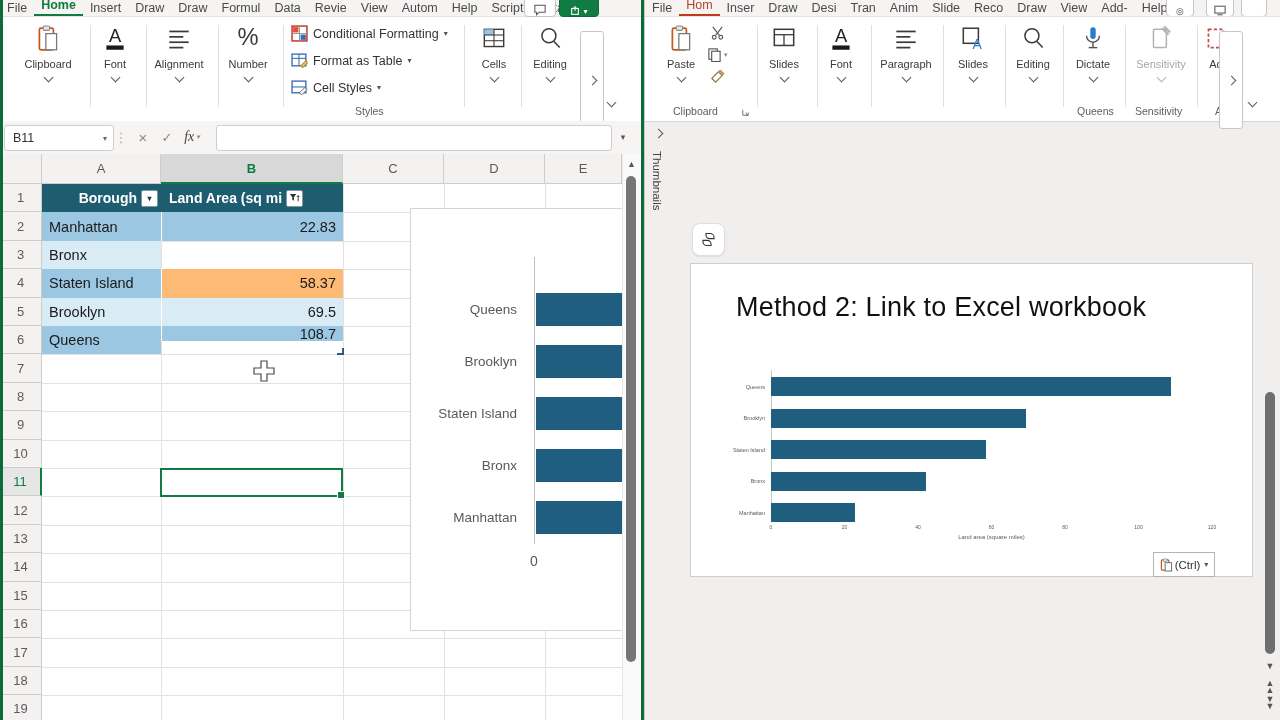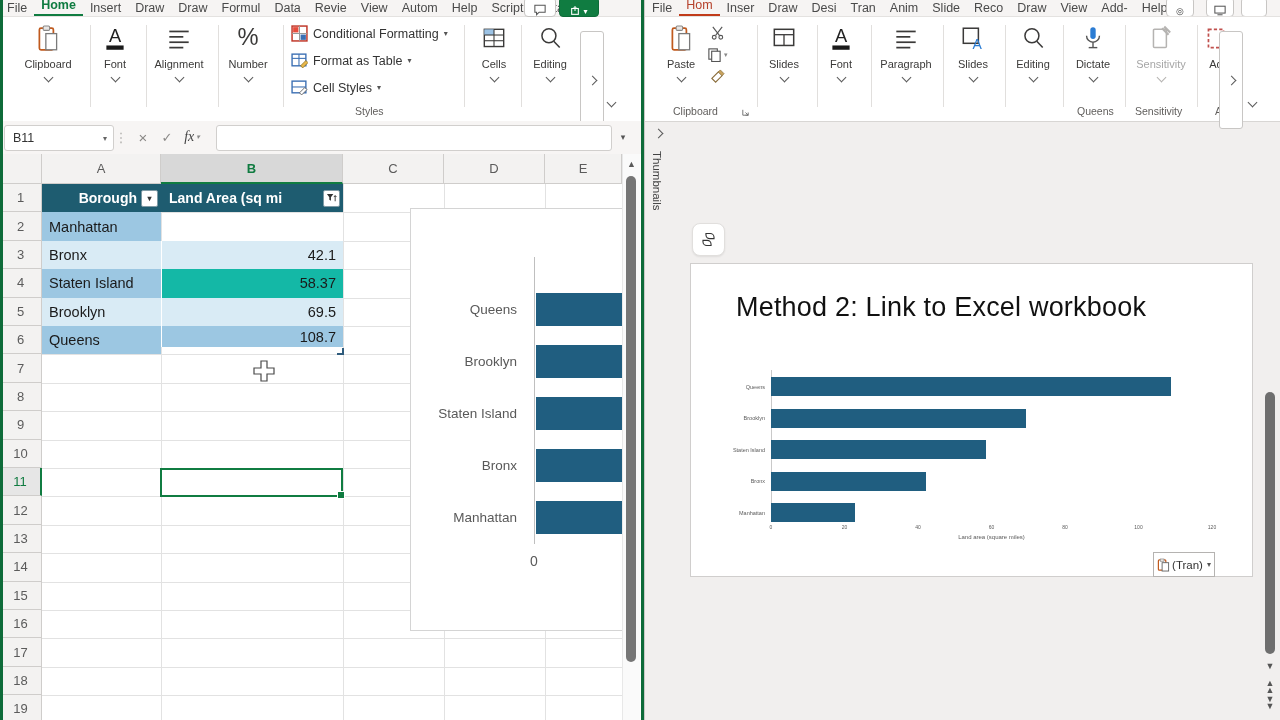--- a/index.html
+++ b/index.html
@@ -37,21 +37,21 @@
   .fico{position:absolute;top:4px;height:24px;display:flex;align-items:center;justify-content:center;
         color:#8a8886;font-size:13px;}
   
   #xl-grid{position:absolute;left:0;top:154px;width:645px;height:566px;background:#fff;overflow:hidden;}
   .colhead,.rowhead{position:absolute;background:#f3f2f1;color:#5b5b5b;font-size:13px;
         display:flex;align-items:center;justify-content:center;box-sizing:border-box;
         border-right:1px solid #cfcdcb;border-bottom:1px solid #cfcdcb;}
   .colhead.sel{background:#d8d8d8;color:#0f7b40;font-weight:bold;border-bottom:2px solid #107c41;}
   .rowhead.sel{background:#e6e6e6;color:#0f7b40;border-right:2px solid #107c41;}
   .gline{position:absolute;background:#e2e2e2;}
-  .tcell{position:absolute;box-sizing:border-box;font-size:14.5px;display:flex;align-items:center;justify-content:space-between;}
+  .tcell{position:absolute;box-sizing:border-box;font-size:14.5px;display:flex;align-items:center;}
   .thead{background:#1e5c70;color:#fff;font-weight:bold;font-size:14px;}
   .fbtn{width:15px;height:15px;background:#fff;border:1px solid #7f9aa5;border-radius:2px;
         display:flex;align-items:center;justify-content:center;flex:none;}
   #xl-select{position:absolute;border:2px solid #107c41;box-sizing:border-box;z-index:6;}
   #xl-select .handle{position:absolute;right:-4px;bottom:-4px;width:6px;height:6px;background:#107c41;border:1px solid #fff;}
   #xl-chartbox{position:absolute;background:#fff;border:1px solid #d4d4d4;overflow:hidden;z-index:5;}
   .pv-label{position:absolute;font-size:13.5px;color:#595959;text-align:right;}
   .pv-bar{position:absolute;background:#205e80;}
   
   .sb-track{position:absolute;background:#fafafa;border-left:1px solid #e8e8e8;z-index:8;}
@@ -318,28 +318,28 @@
       <div class="tcell thead" style="left: 161px; top: 30px; width: 182px; height: 28.4px; z-index: 2; padding: 0px 3px 0px 8px; box-sizing: border-box; gap: 4px;">
         <span>Land Area (sq mi</span>
         <span class="fbtn">
           <svg width="11" height="11" viewBox="0 0 12 12">
             <path d="M1 1 h7 l-2.6 3.5 v4 l-1.8 -1.2 v-2.8 z" fill="#333"></path>
             <path d="M10 9 V3 M8.6 4.4 L10 2.8 L11.4 4.4" stroke="#333" stroke-width="1" fill="none"></path>
           </svg>
         </span>
       </div>
       <div class="tcell" style="left: 42px; top: 58.4px; width: 119px; height: 28.4px; background: rgb(156, 199, 226); padding-left: 7px; z-index: 2; color: rgb(26, 26, 26);">Manhattan</div>
+      <div class="tcell" style="left: 161px; top: 58.4px; width: 182px; height: 28.4px; background: rgb(156, 199, 226); justify-content: flex-end; padding-right: 7px; z-index: 2; border-left: 1px solid rgb(255, 255, 255); color: rgb(26, 26, 26);">22.83</div>
       <div class="tcell" style="left: 42px; top: 86.8px; width: 119px; height: 28.4px; background: rgb(217, 235, 245); padding-left: 7px; z-index: 2; color: rgb(26, 26, 26);">Bronx</div>
-      <div class="tcell" style="left: 161px; top: 86.8px; width: 182px; height: 28.4px; background: rgb(217, 235, 245); justify-content: flex-end; padding-right: 7px; z-index: 2; border-left: 1px solid rgb(255, 255, 255); color: rgb(26, 26, 26);">42.1</div>
       <div class="tcell" style="left: 42px; top: 115.2px; width: 119px; height: 28.4px; background: rgb(156, 199, 226); padding-left: 7px; z-index: 2; color: rgb(26, 26, 26);">Staten Island</div>
-      <div class="tcell" style="left: 161px; top: 115.2px; width: 182px; height: 28.4px; background: #14b8a6; justify-content: flex-end; padding-right: 7px; z-index: 2; border-left: 1px solid rgb(255, 255, 255); color: rgb(26, 26, 26);">58.37</div>
+      <div class="tcell" style="left: 161px; top: 115.2px; width: 182px; height: 28.4px; background: #fdba74; justify-content: flex-end; padding-right: 7px; z-index: 2; border-left: 1px solid rgb(255, 255, 255); color: rgb(26, 26, 26);">58.37</div>
       <div class="tcell" style="left: 42px; top: 143.6px; width: 119px; height: 28.4px; background: rgb(217, 235, 245); padding-left: 7px; z-index: 2; color: rgb(26, 26, 26);">Brooklyn</div>
       <div class="tcell" style="left: 161px; top: 143.6px; width: 182px; height: 29px; background: rgb(217, 235, 245); justify-content: flex-end; padding-right: 7px; z-index: 2; border-left: 1px solid rgb(255, 255, 255); color: rgb(26, 26, 26);">69.5</div>
       <div class="tcell" style="left: 42px; top: 172px; width: 119px; height: 28.4px; background: rgb(156, 199, 226); padding-left: 7px; z-index: 2; color: rgb(26, 26, 26);">Queens</div>
-      <div class="tcell" style="left: 161px; top: 172px; width: 182px; height: 21px; background: rgb(156, 199, 226); justify-content: flex-end; padding-right: 7px; z-index: 2; border-left: 1px solid rgb(255, 255, 255); color: rgb(26, 26, 26);">108.7</div>
+      <div class="tcell" style="left: 161px; top: 172px; width: 182px; height: 15px; background: rgb(156, 199, 226); justify-content: flex-end; padding-right: 7px; z-index: 2; border-left: 1px solid rgb(255, 255, 255); color: rgb(26, 26, 26);">108.7</div>
       <div style="position: absolute; left: 337px; top: 194.4px; width: 5px; height: 5px; border-right: 2px solid rgb(47, 91, 124); border-bottom: 2px solid rgb(47, 91, 124); z-index: 3;"></div>
       <div id="xl-select" style="left: 160px; top: 314px; width: 183px; height: 29.4px;">
         <div class="handle"></div>
       </div>
       <div id="xl-chartbox" style="left: 410px; top: 54px; width: 211px; height: 421px;">
         <div style="position: absolute; left: 123px; top: 48px; width: 1px; height: 287px; background: rgb(191, 191, 191);"></div>
         <div class="pv-label" style="left: 0px; width: 106px; top: 92.5px;">Queens</div>
         <div class="pv-bar" style="left: 125px; top: 84px; height: 33px; width: 489px; background: rgb(32, 94, 128);"></div>
         <div class="pv-label" style="left: 0px; width: 106px; top: 144.5px;">Brooklyn</div>
         <div class="pv-bar" style="left: 125px; top: 136px; height: 33px; width: 313px; background: rgb(32, 94, 128);"></div>
@@ -574,21 +574,21 @@
         <div class="pc-tick" style="left: 437.5px; top: 260px;">100</div>
         <div class="pc-tick" style="left: 511px; top: 260px;">120</div>
         <div style="position: absolute; left: 80px; width: 441px; top: 270px; text-align: center; font-size: 6px; color: rgb(90, 90, 90);">Land area (square miles)</div>
       </div>
     <div id="paste-opt">
       <svg width="13" height="14" viewBox="0 0 14 15">
           <rect x="1.5" y="2" width="8" height="11" rx="1" fill="none" stroke="#c05a1e" stroke-width="1.3"></rect>
           <rect x="3.5" y="1" width="4" height="2.5" fill="#e8e6e4" stroke="#8a8886" stroke-width=".7"></rect>
           <rect x="5.5" y="5" width="7" height="9" fill="#fff" stroke="#666" stroke-width="1"></rect>
         </svg>
-      <span>(Tran)</span>
+      <span>(Ctrl)</span>
       <span style="font-size:8px;color:#555;margin-left:2px">▾</span>
     </div>
   </div>
 
   <div class="abs" style="left:617px;top:130px;width:16px;height:590px;">
     <div class="sb-thumb" style="left:3px;width:10px;top:262px;height:262px;background:#6e6e6e"></div>
     <div class="sb-arrow" style="top:532px;color:#555">▼</div>
     <div class="sb-arrow" style="top:550px;line-height:7px;color:#555">▲<br>▲</div>
     <div class="sb-arrow" style="top:566px;line-height:7px;color:#555">▼<br>▼</div>
   </div>

